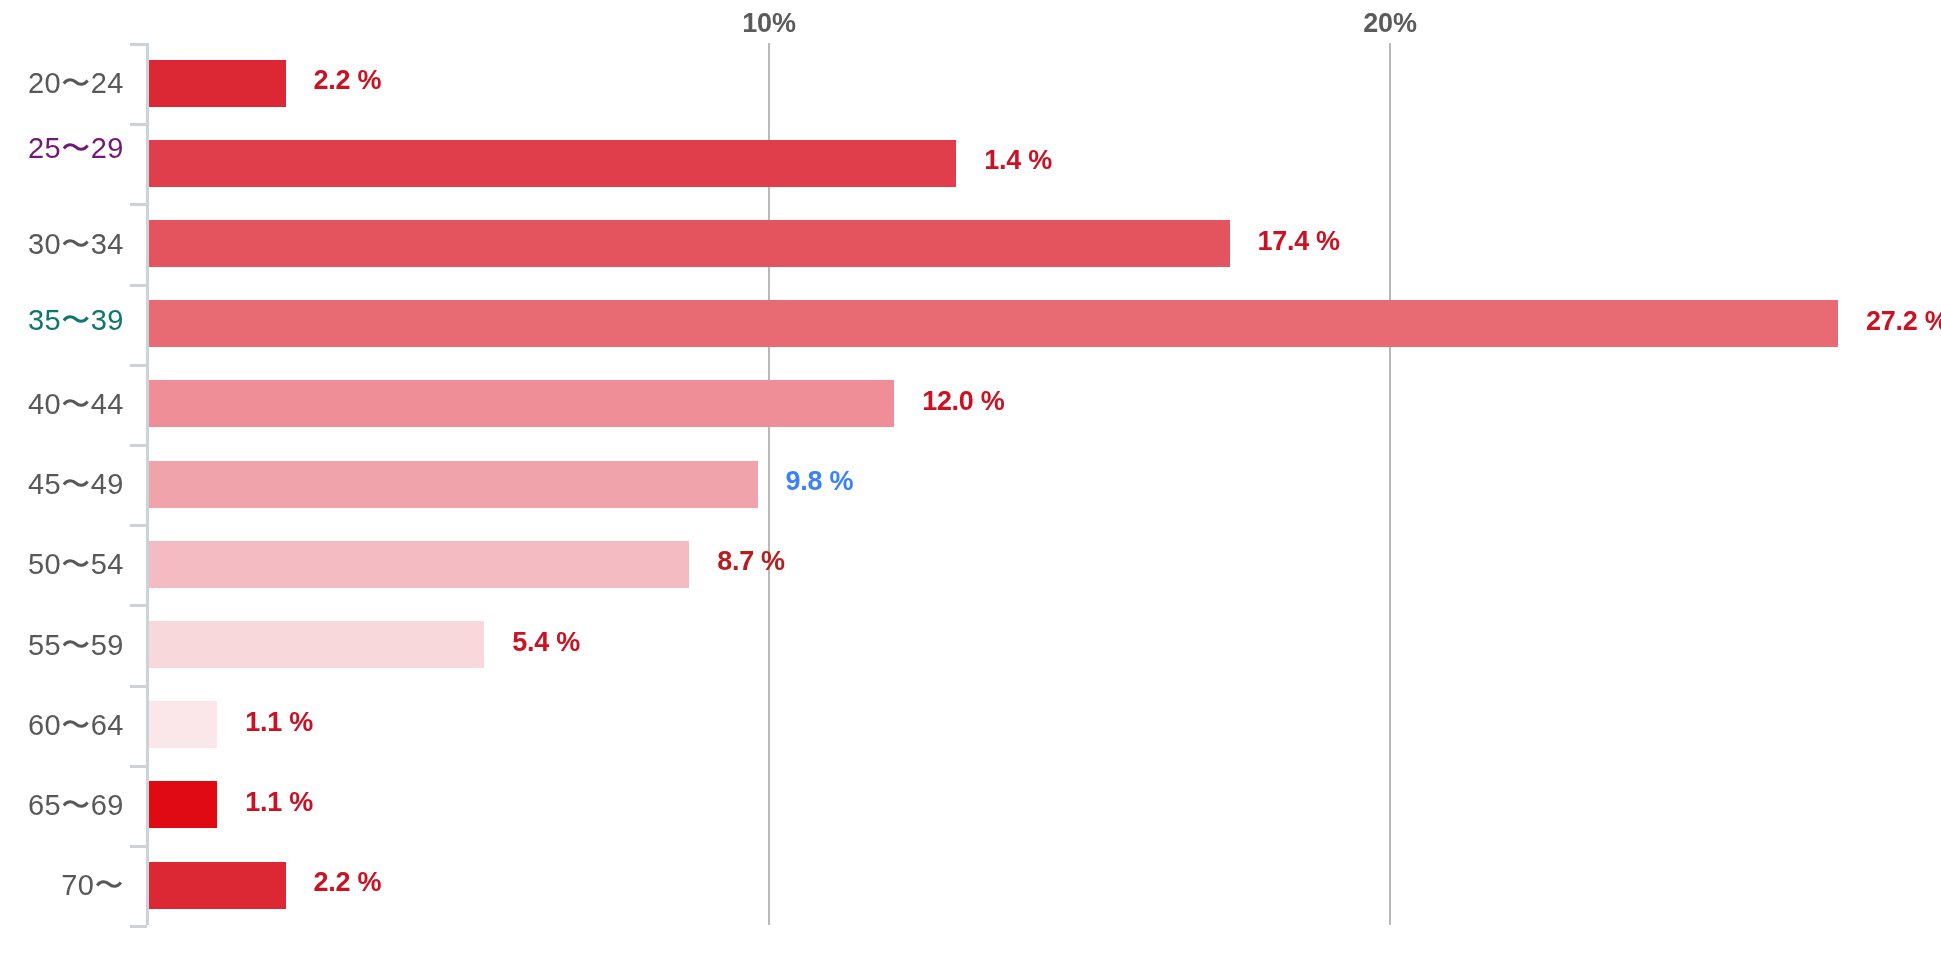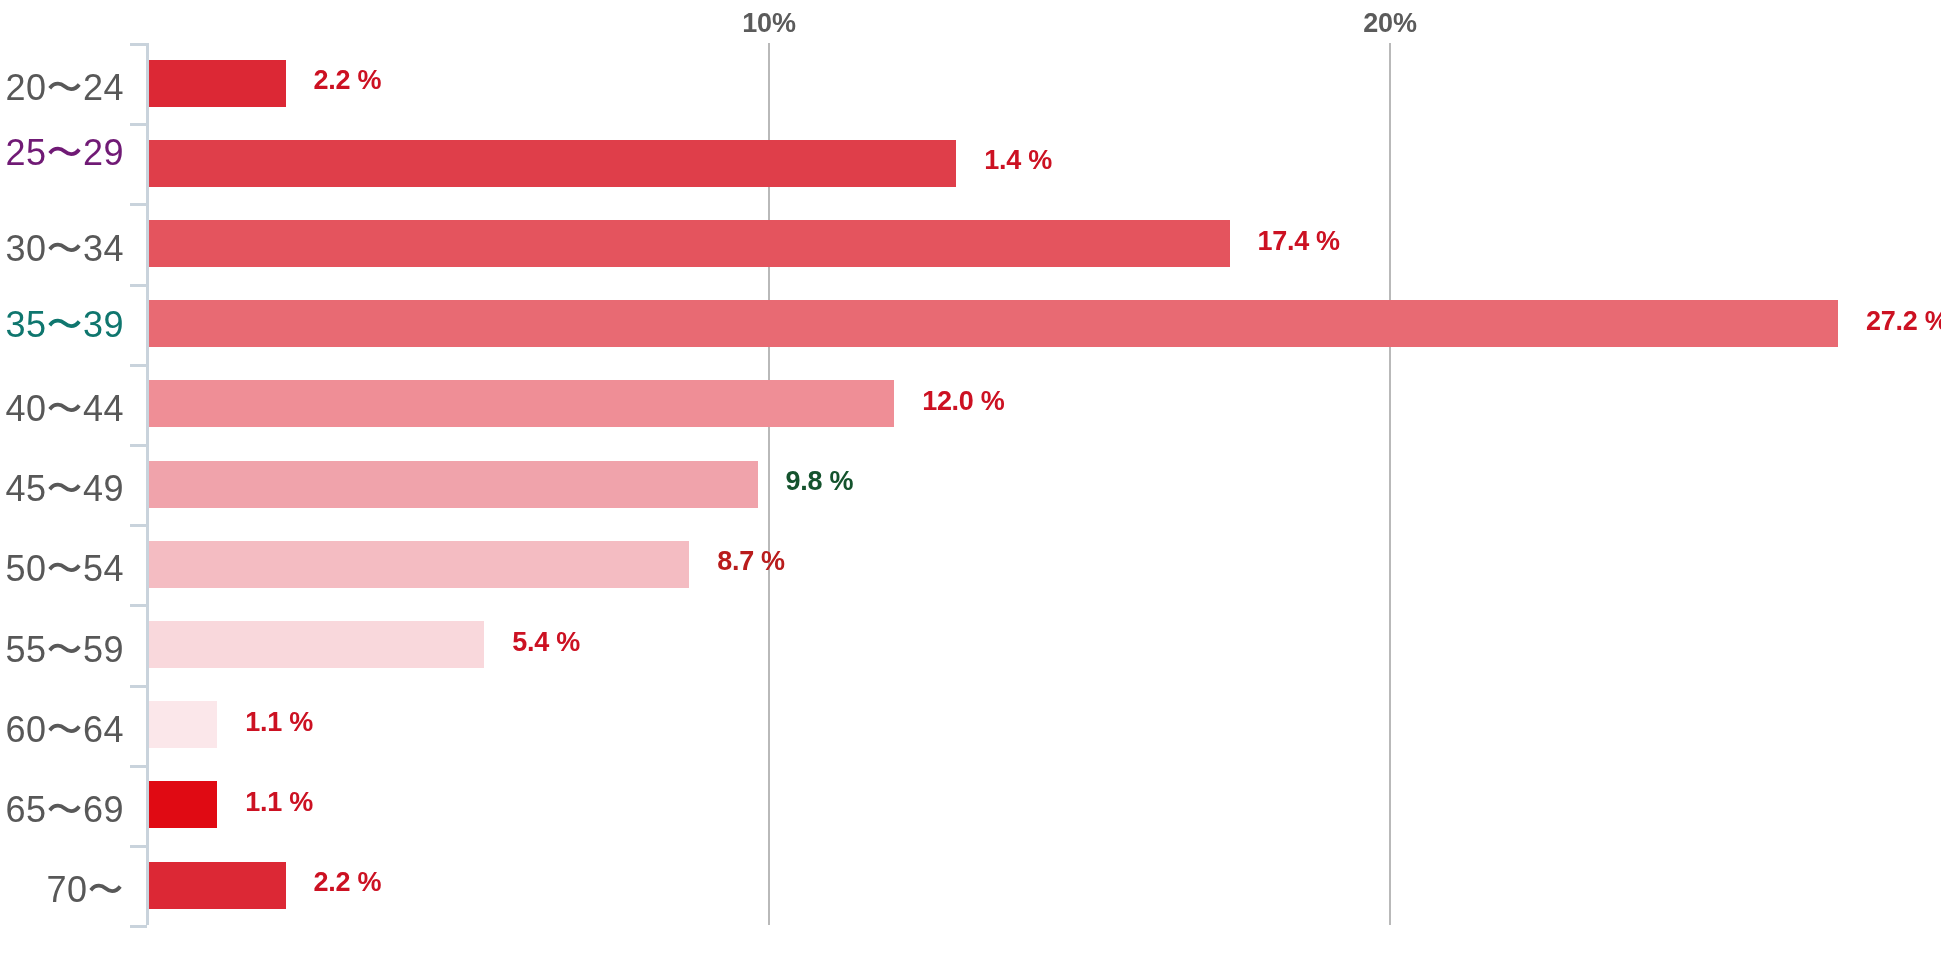--- a/index.html
+++ b/index.html
@@ -70,21 +70,21 @@
   .bar-row {
     position: absolute;
     left: 0;
     width: 1941px;
   }
   .cat-label-wrap {
     position: absolute;
     left: 0;
     width: 124px;
     text-align: right;
-    font-size: 36px;
+    font-size: 29px;
     color: #585858;
     white-space: nowrap;
     letter-spacing: 0.5px;
   }
   .bar {
     position: absolute;
     left: 149px;
     border-radius: 0;
   }
   .value-label {
@@ -148,21 +148,21 @@
           <div class="value-label" style="left: 1866.12px; top: 305.7px; color: rgb(204, 17, 34);">27.2 %</div>
         </div>
         <div class="bar-row" style="top: 0px;">
           <div class="cat-label-wrap" style="top: 384.9px; color: rgb(88, 88, 88);">40〜44</div>
           <div class="bar" style="top: 380.4px; height: 47px; width: 745.2px; background: rgb(239, 142, 150);"></div>
           <div class="value-label" style="left: 922.2px; top: 385.9px; color: rgb(204, 17, 34);">12.0 %</div>
         </div>
         <div class="bar-row" style="top: 0px;">
           <div class="cat-label-wrap" style="top: 465.1px; color: rgb(88, 88, 88);">45〜49</div>
           <div class="bar" style="top: 460.6px; height: 47px; width: 608.58px; background: rgb(240, 163, 171);"></div>
-          <div class="value-label" style="left: 785.58px; top: 466.1px; color: #14532d;">9.8 %</div>
+          <div class="value-label" style="left: 785.58px; top: 466.1px; color: #3b82f6;">9.8 %</div>
         </div>
         <div class="bar-row" style="top: 0px;">
           <div class="cat-label-wrap" style="top: 545.3px; color: rgb(88, 88, 88);">50〜54</div>
           <div class="bar" style="top: 540.8px; height: 47px; width: 540.27px; background: rgb(244, 188, 194);"></div>
           <div class="value-label" style="left: 717.27px; top: 546.3px; color: #b91c1c;">8.7 %</div>
         </div>
         <div class="bar-row" style="top: 0px;">
           <div class="cat-label-wrap" style="top: 625.5px; color: rgb(88, 88, 88);">55〜59</div>
           <div class="bar" style="top: 621px; height: 47px; width: 335.34px; background: rgb(249, 216, 220);"></div>
           <div class="value-label" style="left: 512.34px; top: 626.5px; color: rgb(204, 17, 34);">5.4 %</div>

